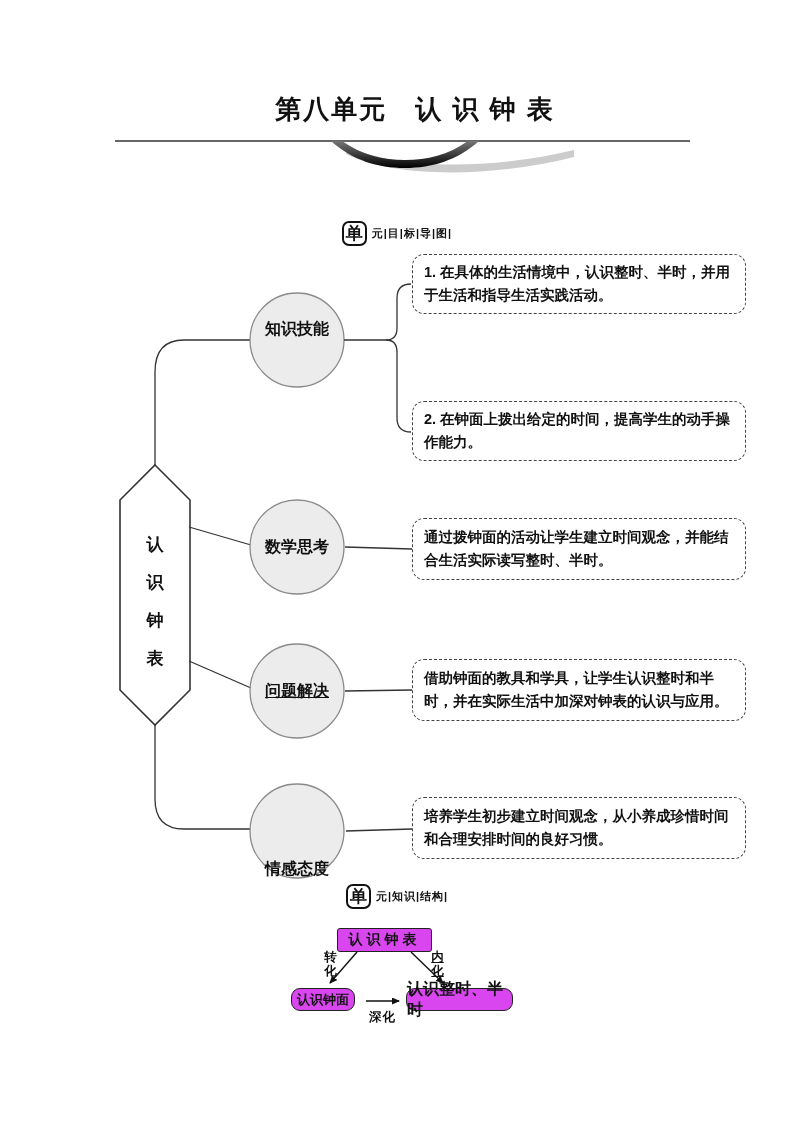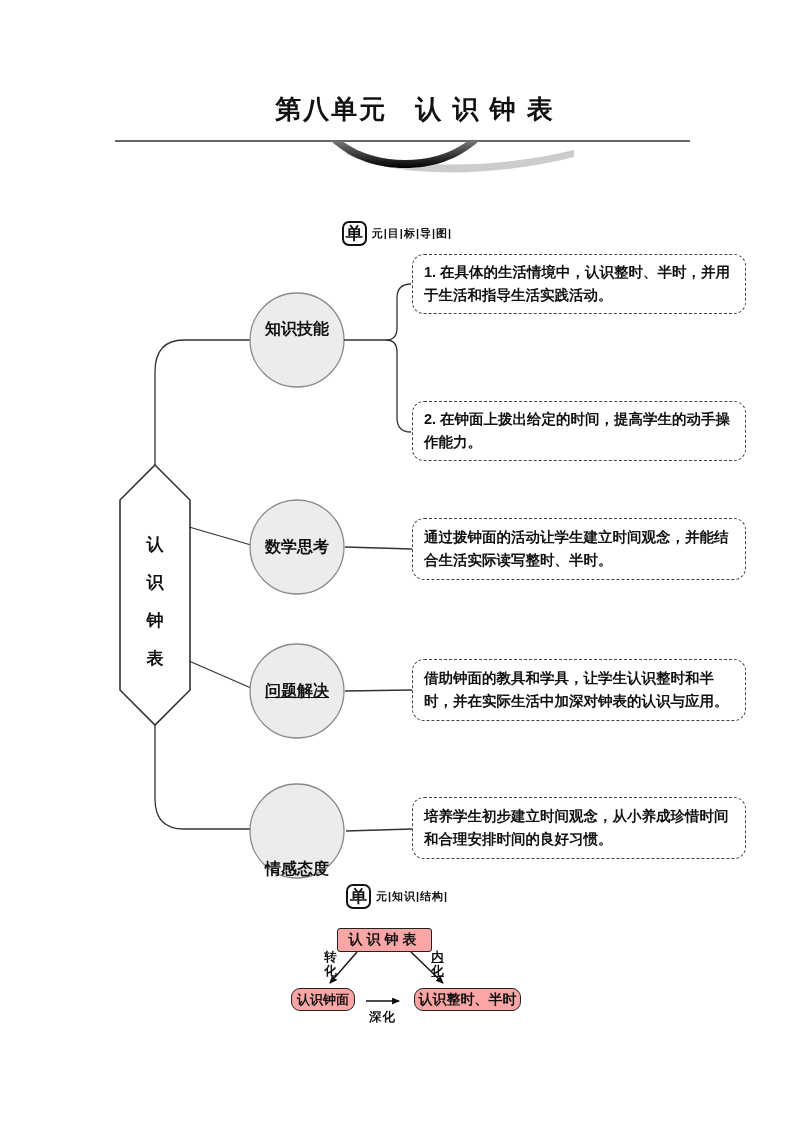--- a/index.html
+++ b/index.html
@@ -39,26 +39,26 @@
     position:absolute; left:250px; width:94px; text-align:center;
     font-size:16px; font-weight:bold; line-height:20px;
   }
   .note-box {
     position:absolute; left:412px; width:334px;
     border:1.6px dashed #444; border-radius:12px;
     padding:6px 11px; font-size:14.5px; line-height:1.6; font-weight:600;
     display:flex; align-items:center; background:transparent;
   }
   .flow-box {
-    position:absolute; border:1.3px solid #222; background:#fca5a5;
+    position:absolute; border:1.3px solid #222; background:#d946ef;
     display:flex; align-items:center; justify-content:center; font-weight:600;
   }
   .flow-root { left:337px; top:928px; width:95px; height:24px; font-size:14px; letter-spacing:4px; border-radius:3px; }
   .flow-node1 { left:291px; top:988px; width:64px; height:23px; font-size:13px; border-radius:9px; }
-  .flow-node2 { left:406px; top:988px; width:107px; height:23px; font-size:14px; border-radius:9px;margin-left:8px; }
+  .flow-node2 { left:406px; top:988px; width:107px; height:23px; font-size:16px; border-radius:9px; }
   .v-label {
     position:absolute; width:15px; font-size:12.5px; line-height:14px;
     word-break:break-all; text-align:center; font-weight:600;
   }
   .h-label { position:absolute; font-size:12.5px; font-weight:600; letter-spacing:1px;margin-top:28px; }
 </style>
 </head>
 <body>
 
 <div class="page">

